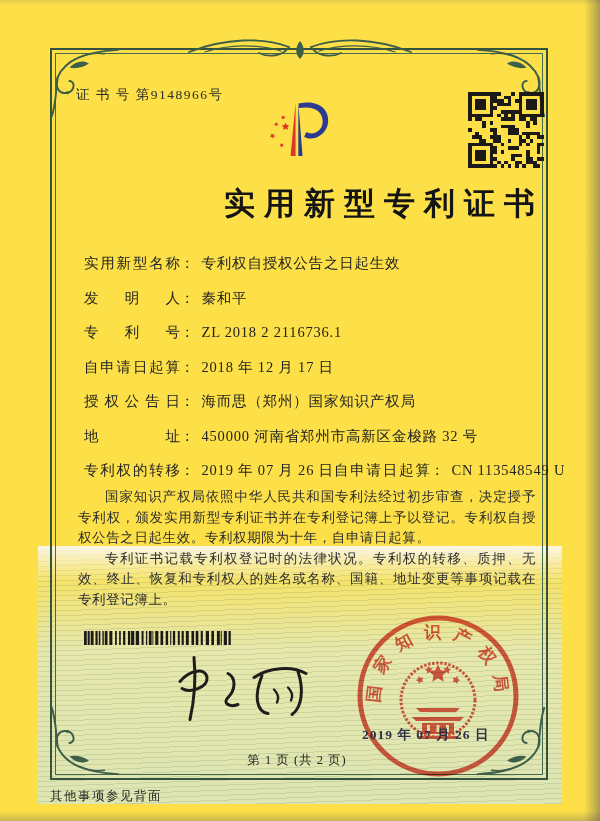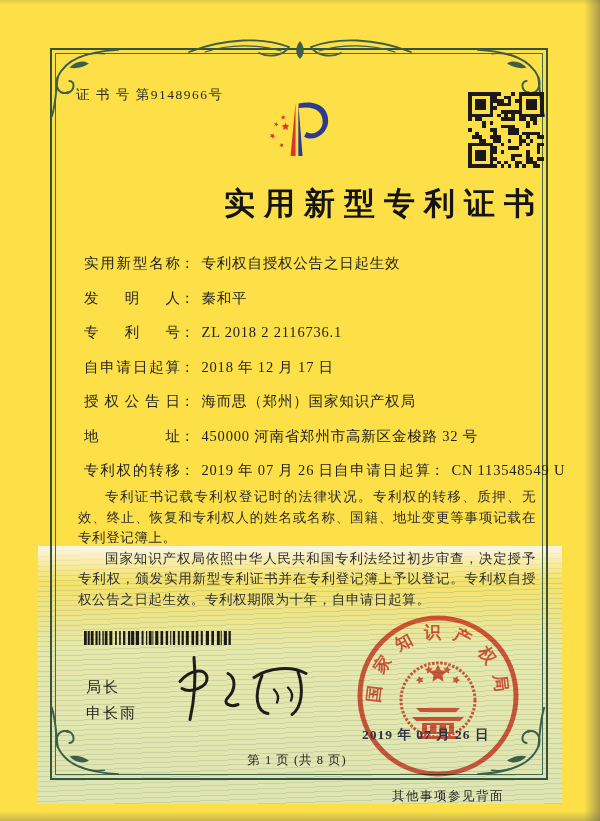--- a/index.html
+++ b/index.html
@@ -48,21 +48,21 @@
     position:absolute;left:78px;top:487px;width:458px;
     font-size:13.5px;line-height:20.5px;text-align:justify;color:#2d2d2d;letter-spacing:0.6px;
   }
   .body-text p{margin:0;text-indent:2em;}
   .barcode{position:absolute;left:84px;top:631px;width:148px;height:14px;}
   .officer{position:absolute;left:86px;top:674px;font-size:15px;line-height:26px;letter-spacing:2px;color:#1e1e1e;}
   .signature{position:absolute;left:166px;top:650px;width:150px;height:78px;}
   .seal{position:absolute;left:354px;top:612px;width:168px;height:168px;mix-blend-mode:multiply;opacity:0.92;}
   .seal-date{position:absolute;left:362px;top:726px;font-size:13.5px;font-weight:600;letter-spacing:1px;color:#2c3146;z-index:5;}
   .page-no{position:absolute;left:50px;top:752px;width:494px;text-align:center;font-size:12.5px;letter-spacing:1px;color:#242424;}
-  .back-note{position:absolute;left:50px;top:788px;width:454px;text-align:right;font-size:12.5px;letter-spacing:1.5px;color:#242424;}
+  .back-note{position:absolute;left:50px;top:788px;width:454px;text-align:left;font-size:12.5px;letter-spacing:1.5px;color:#242424;}
   .edge-r{position:absolute;right:0;top:0;width:16px;height:821px;pointer-events:none;
     background:linear-gradient(90deg, rgba(0,0,0,0) 0%, rgba(101,99,92,0.38) 70%, rgba(70,70,64,0.45) 100%);}
   .edge-b{position:absolute;left:0;bottom:0;width:600px;height:10px;pointer-events:none;
     background:linear-gradient(180deg, rgba(0,0,0,0), rgba(101,99,92,0.35));}
   .edge-t{position:absolute;left:0;top:0;width:600px;height:5px;pointer-events:none;
     background:linear-gradient(0deg, rgba(0,0,0,0), rgba(101,99,92,0.18));}
   svg{display:block;}
 </style>
 </head>
 <body>
@@ -384,22 +384,22 @@
       </span>
       <span class="field-cell">
         <span class="lab">自申请日起算</span>
           <span>：</span>
           <span class="val">CN 113548549 U</span>
       </span>
     </div>
   </div>
 
   <div class="body-text">
+    <p>国家知识产权局依照中华人民共和国专利法经过初步审查，决定授予专利权，颁发实用新型专利证书并在专利登记簿上予以登记。专利权自授权公告之日起生效。专利权期限为十年，自申请日起算。</p>
     <p>专利证书记载专利权登记时的法律状况。专利权的转移、质押、无效、终止、恢复和专利权人的姓名或名称、国籍、地址变更等事项记载在专利登记簿上。</p>
-    <p>国家知识产权局依照中华人民共和国专利法经过初步审查，决定授予专利权，颁发实用新型专利证书并在专利登记簿上予以登记。专利权自授权公告之日起生效。专利权期限为十年，自申请日起算。</p>
   </div>
 
   <svg class="barcode" id="barcode-svg" viewBox="0 0 148 14" preserveAspectRatio="none" fill="#1c1a18">
       <rect x="0.00" y="0" width="2.77" height="14"></rect>
       <rect x="3.66" y="0" width="2.09" height="14"></rect>
       <rect x="6.71" y="0" width="2.88" height="14"></rect>
       <rect x="11.45" y="0" width="2.17" height="14"></rect>
       <rect x="14.77" y="0" width="1.58" height="14"></rect>
       <rect x="18.37" y="0" width="1.41" height="14"></rect>
       <rect x="20.76" y="0" width="2.76" height="14"></rect>
@@ -426,24 +426,20 @@
       <rect x="111.70" y="0" width="2.69" height="14"></rect>
       <rect x="116.73" y="0" width="2.11" height="14"></rect>
       <rect x="121.79" y="0" width="3.19" height="14"></rect>
       <rect x="127.35" y="0" width="2.66" height="14"></rect>
       <rect x="132.91" y="0" width="2.89" height="14"></rect>
       <rect x="136.72" y="0" width="1.07" height="14"></rect>
       <rect x="139.78" y="0" width="3.15" height="14"></rect>
       <rect x="144.48" y="0" width="2.30" height="14"></rect>
     </svg>
 
-  <div class="officer">
-    <div>局长</div>
-    <div>申长雨</div>
-  </div>
 
   <svg class="signature" viewBox="0 0 150 75">
     <g fill="none" stroke="#1f1d1b" stroke-width="3" stroke-linecap="round">
       <path d="M14,30 C24,18 40,16 41,26 C42,36 24,42 16,37"></path>
       <path d="M28,6 C30,26 28,50 24,68"></path>
       <path d="M62,22 C70,26 70,38 62,46 C56,52 64,56 72,53"></path>
       <path d="M88,26 C102,16 126,14 140,22"></path>
       <path d="M96,24 C88,44 90,60 102,62"></path>
       <path d="M132,20 C138,38 136,56 126,63"></path>
       <path d="M108,38 C112,42 113,47 111,51" stroke-width="2.4"></path>
@@ -474,19 +470,19 @@
         <g fill="#faf6e8">
           <rect x="73" y="113" width="3" height="7"></rect>
           <rect x="82.5" y="113" width="3" height="7"></rect>
           <rect x="92" y="113" width="3" height="7"></rect>
         </g>
       </g>
     </g>
   </svg>
   <div class="seal-date">2019 年 07 月 26 日</div>
 
-  <div class="page-no">第 1 页 (共 8 页)</div>
+  <div class="page-no">第 1 页 (共 2 页)</div>
   <div class="back-note">其他事项参见背面</div>
 
   <div class="edge-t"></div>
   <div class="edge-r"></div>
   <div class="edge-b"></div>
 </div>
 
 </body></html>

